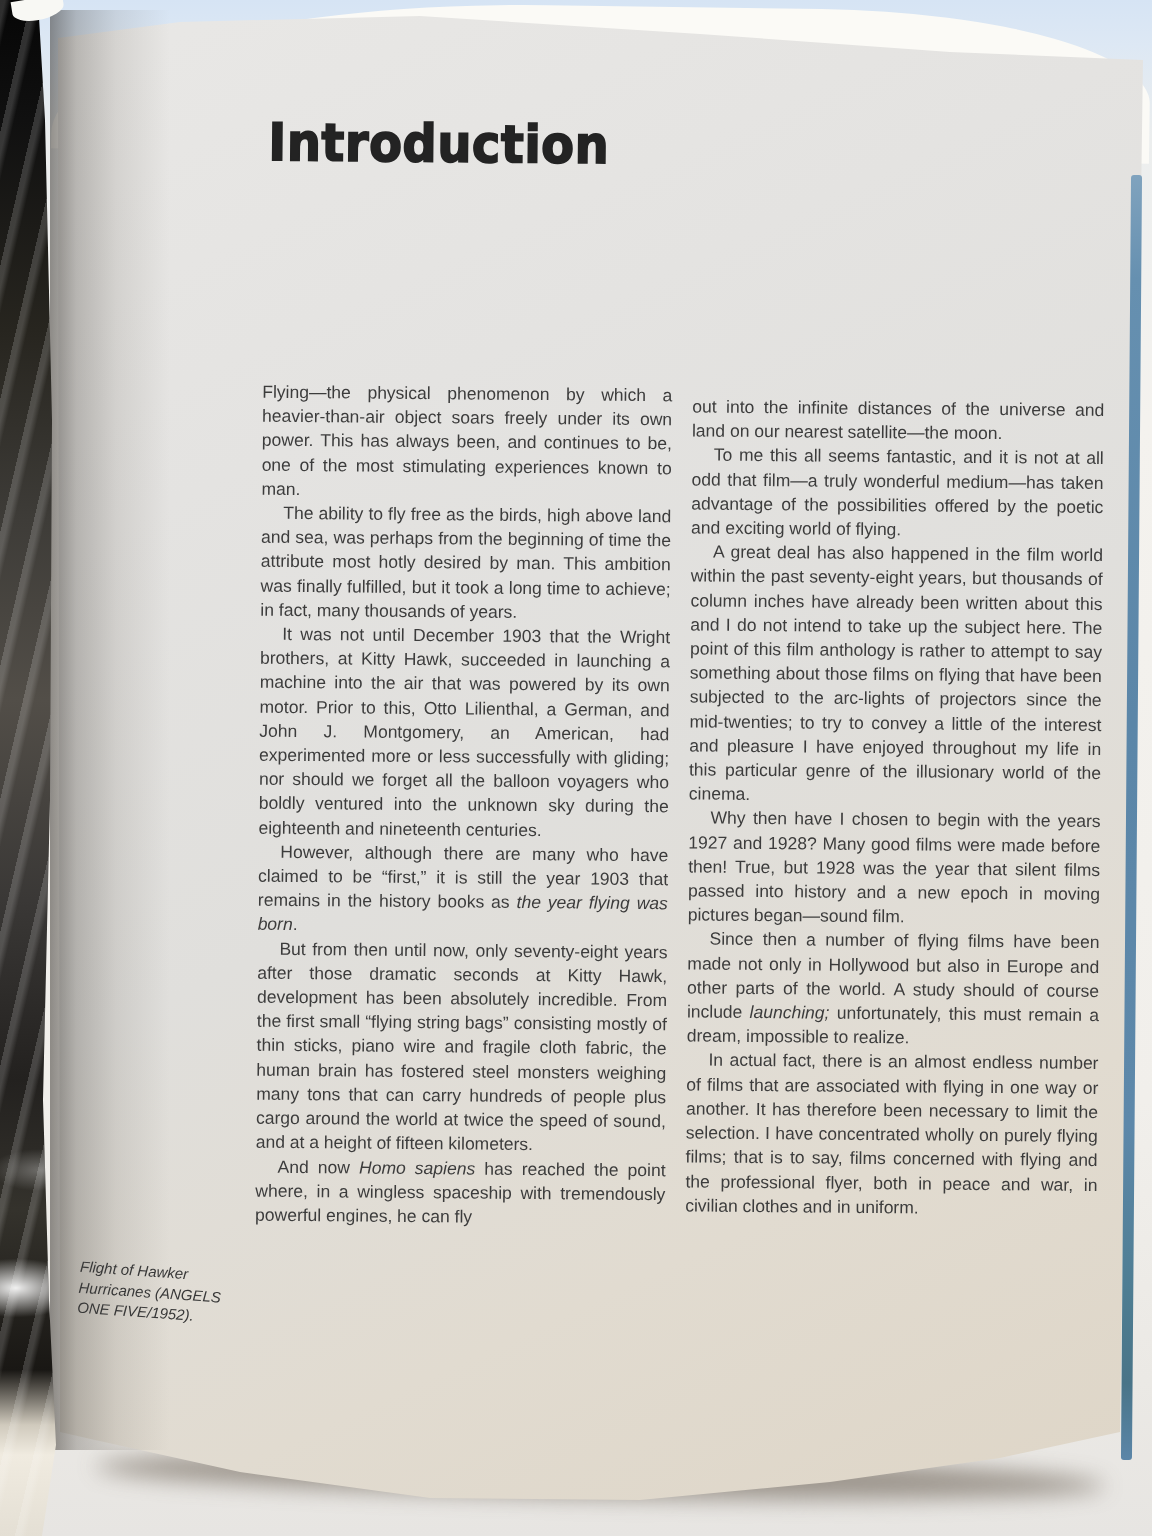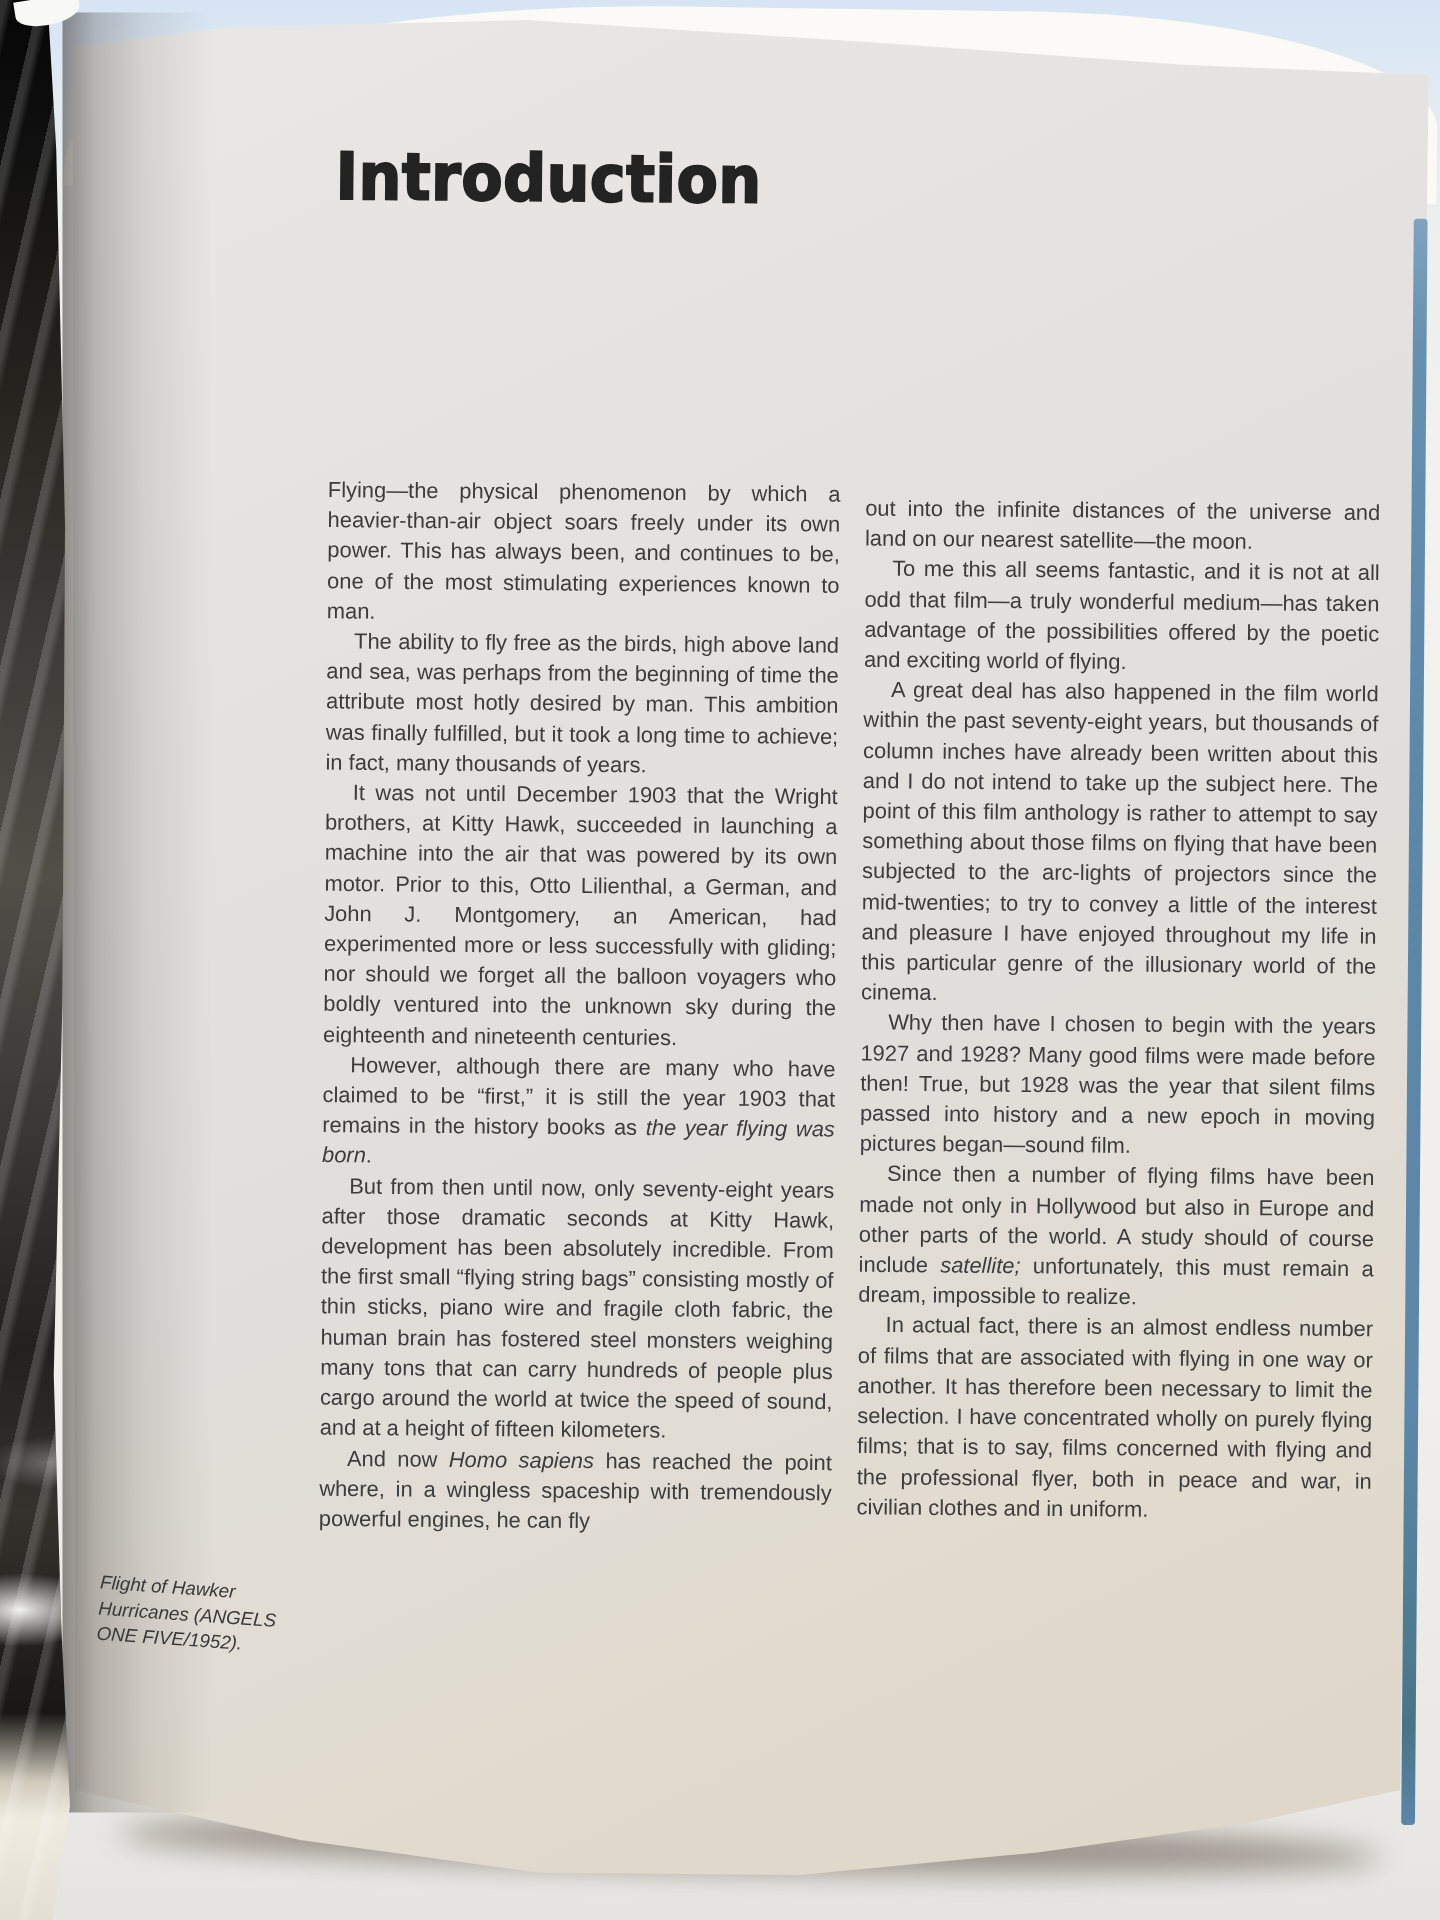--- a/index.html
+++ b/index.html
@@ -111,17 +111,17 @@
       <p><span>It was not until December 1903 that the Wright brothers, at Kitty Hawk, succeeded in launching a machine into the air that was powered by its own motor. Prior to this, Otto Lilienthal, a German, and John J. Montgomery, an American, had experimented more or less successfully with gliding; nor should we forget all the balloon voyagers who boldly ventured into the unknown sky during the eighteenth and nineteenth centuries.</span></p>
       <p><span>However, although there are many who have claimed to be “first,” it is still the year 1903 that remains in the history books as </span><i>the year flying was born</i><span>.</span></p>
       <p><span>But from then until now, only seventy-eight years after those dramatic seconds at Kitty Hawk, development has been absolutely incredible. From the first small “flying string bags” consisting mostly of thin sticks, piano wire and fragile cloth fabric, the human brain has fostered steel monsters weighing many tons that can carry hundreds of people plus cargo around the world at twice the speed of sound, and at a height of fifteen kilometers.</span></p>
       <p><span>And now </span><i>Homo sapiens</i><span> has reached the point where, in a wingless spaceship with tremendously powerful engines, he can fly</span></p>
     </div>
   <div class="col right">
       <p class="noindent"><span>out into the infinite distances of the universe and land on our nearest satellite—the moon.</span></p>
       <p><span>To me this all seems fantastic, and it is not at all odd that film—a truly wonderful medium—has taken advantage of the possibilities offered by the poetic and exciting world of flying.</span></p>
       <p><span>A great deal has also happened in the film world within the past seventy-eight years, but thousands of column inches have already been written about this and I do not intend to take up the subject here. The point of this film anthology is rather to attempt to say something about those films on flying that have been subjected to the arc-lights of projectors since the mid-twenties; to try to convey a little of the interest and pleasure I have enjoyed throughout my life in this particular genre of the illusionary world of the cinema.</span></p>
       <p><span>Why then have I chosen to begin with the years 1927 and 1928? Many good films were made before then! True, but 1928 was the year that silent films passed into history and a new epoch in moving pictures began—sound film.</span></p>
-      <p><span>Since then a number of flying films have been made not only in Hollywood but also in Europe and other parts of the world. A study should of course include </span><i>satellite;</i><span> unfortunately, this must remain a dream, impossible to realize.</span></p>
+      <p><span>Since then a number of flying films have been made not only in Hollywood but also in Europe and other parts of the world. A study should of course include </span><i>launching;</i><span> unfortunately, this must remain a dream, impossible to realize.</span></p>
       <p><span>In actual fact, there is an almost endless number of films that are associated with flying in one way or another. It has therefore been necessary to limit the selection. I have concentrated wholly on purely flying films; that is to say, films concerned with flying and the professional flyer, both in peace and war, in civilian clothes and in uniform.</span></p>
     </div>
   <div class="caption">Flight of Hawker Hurricanes (ANGELS ONE FIVE/1952).</div>
 </div>
 
 </body></html>

